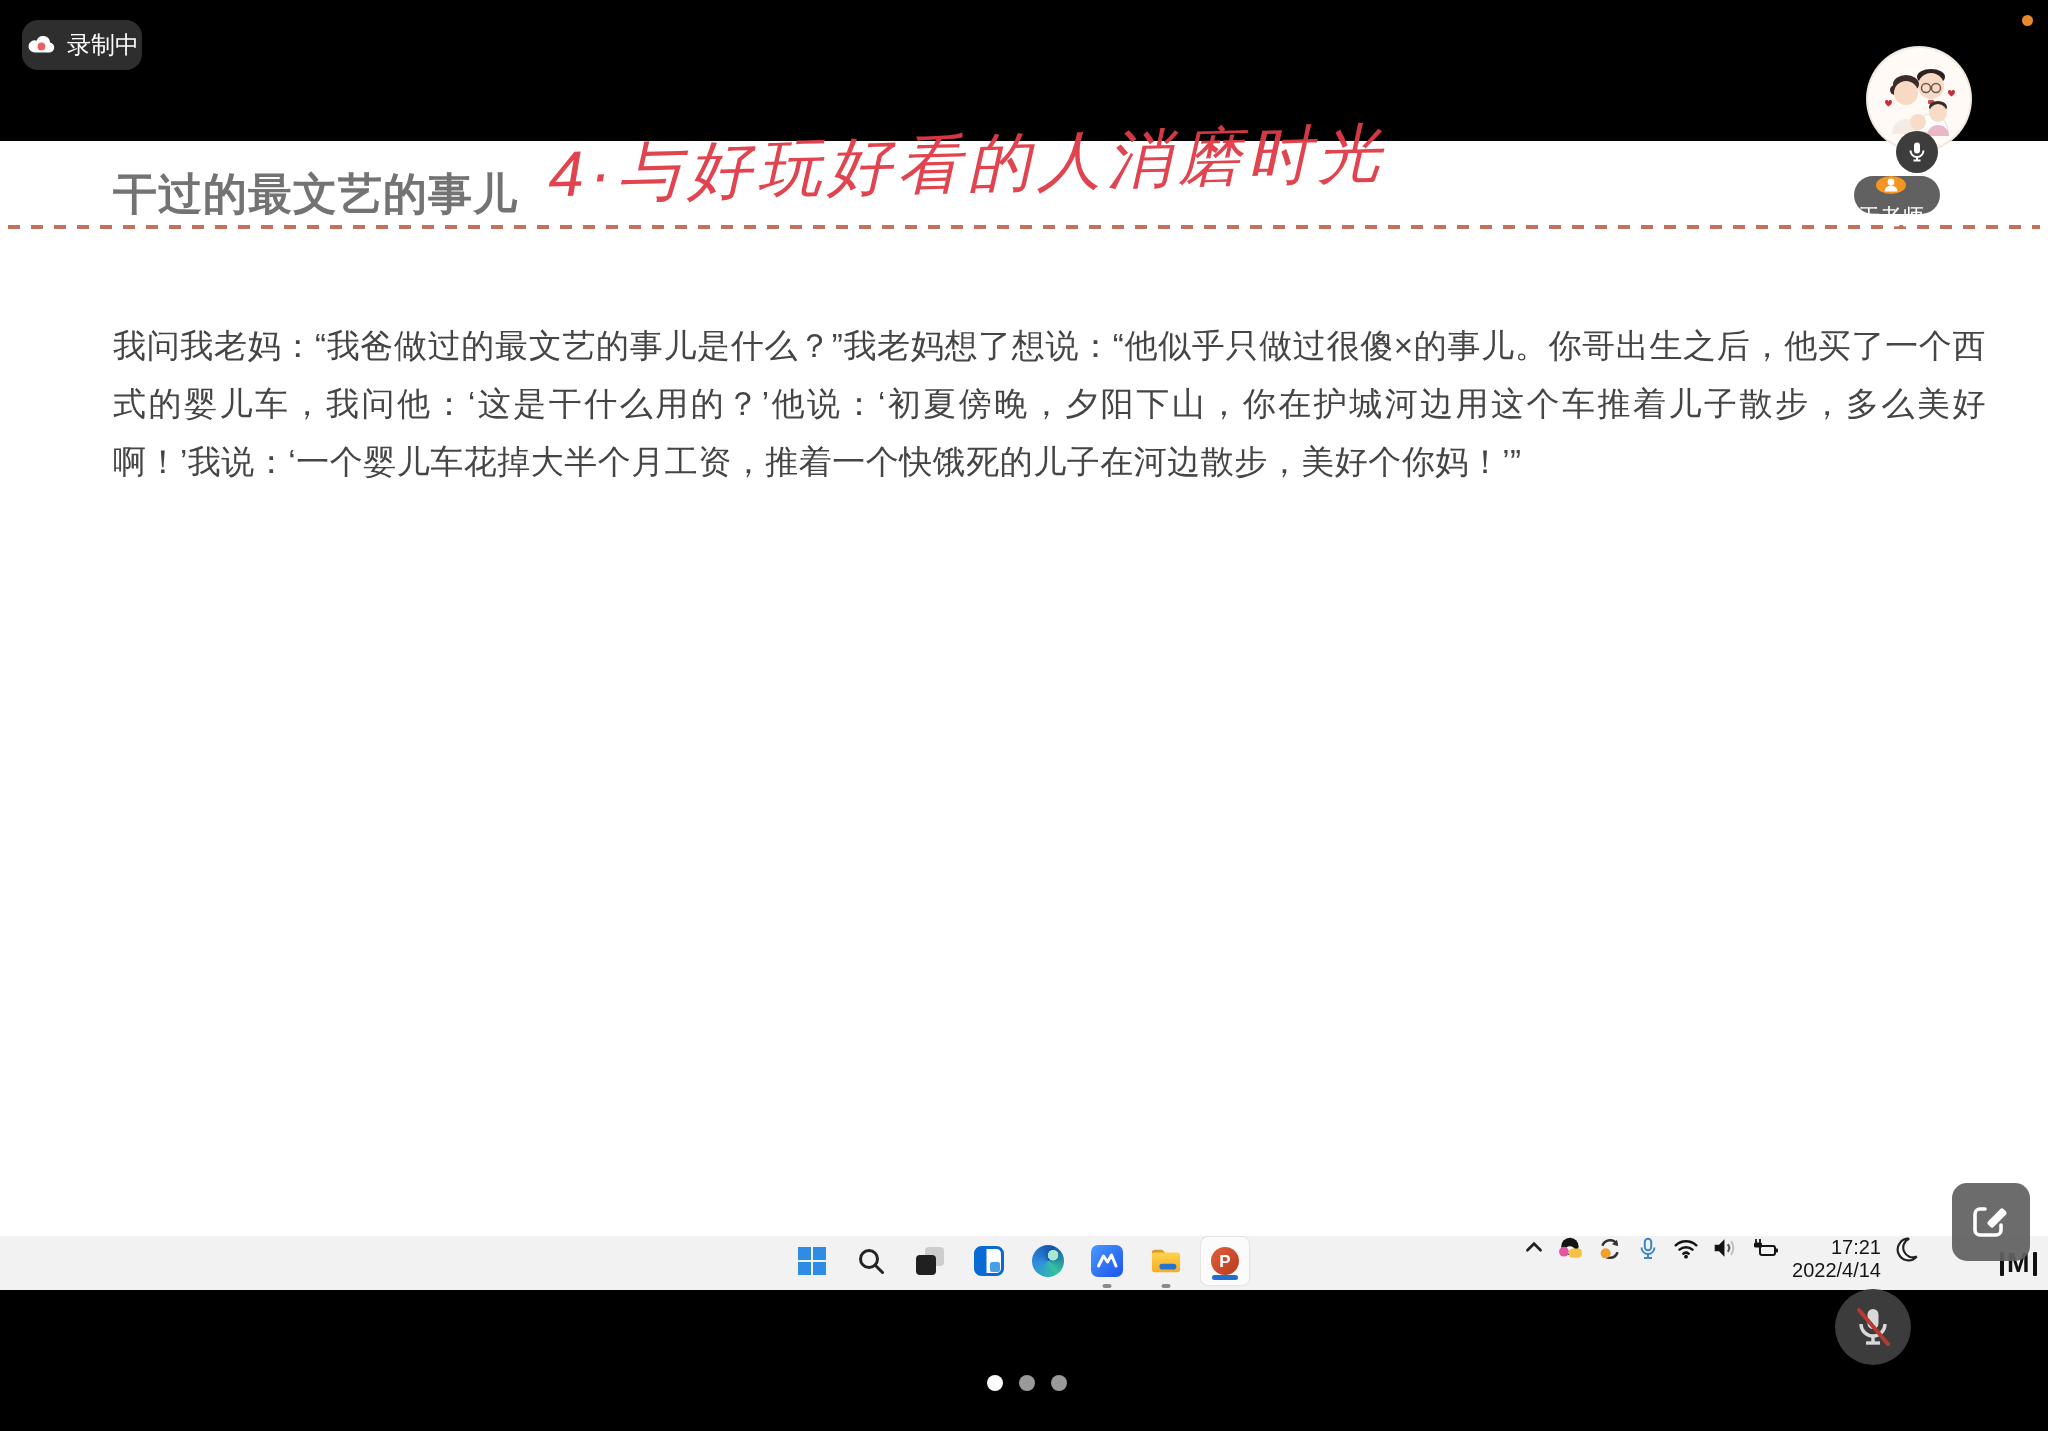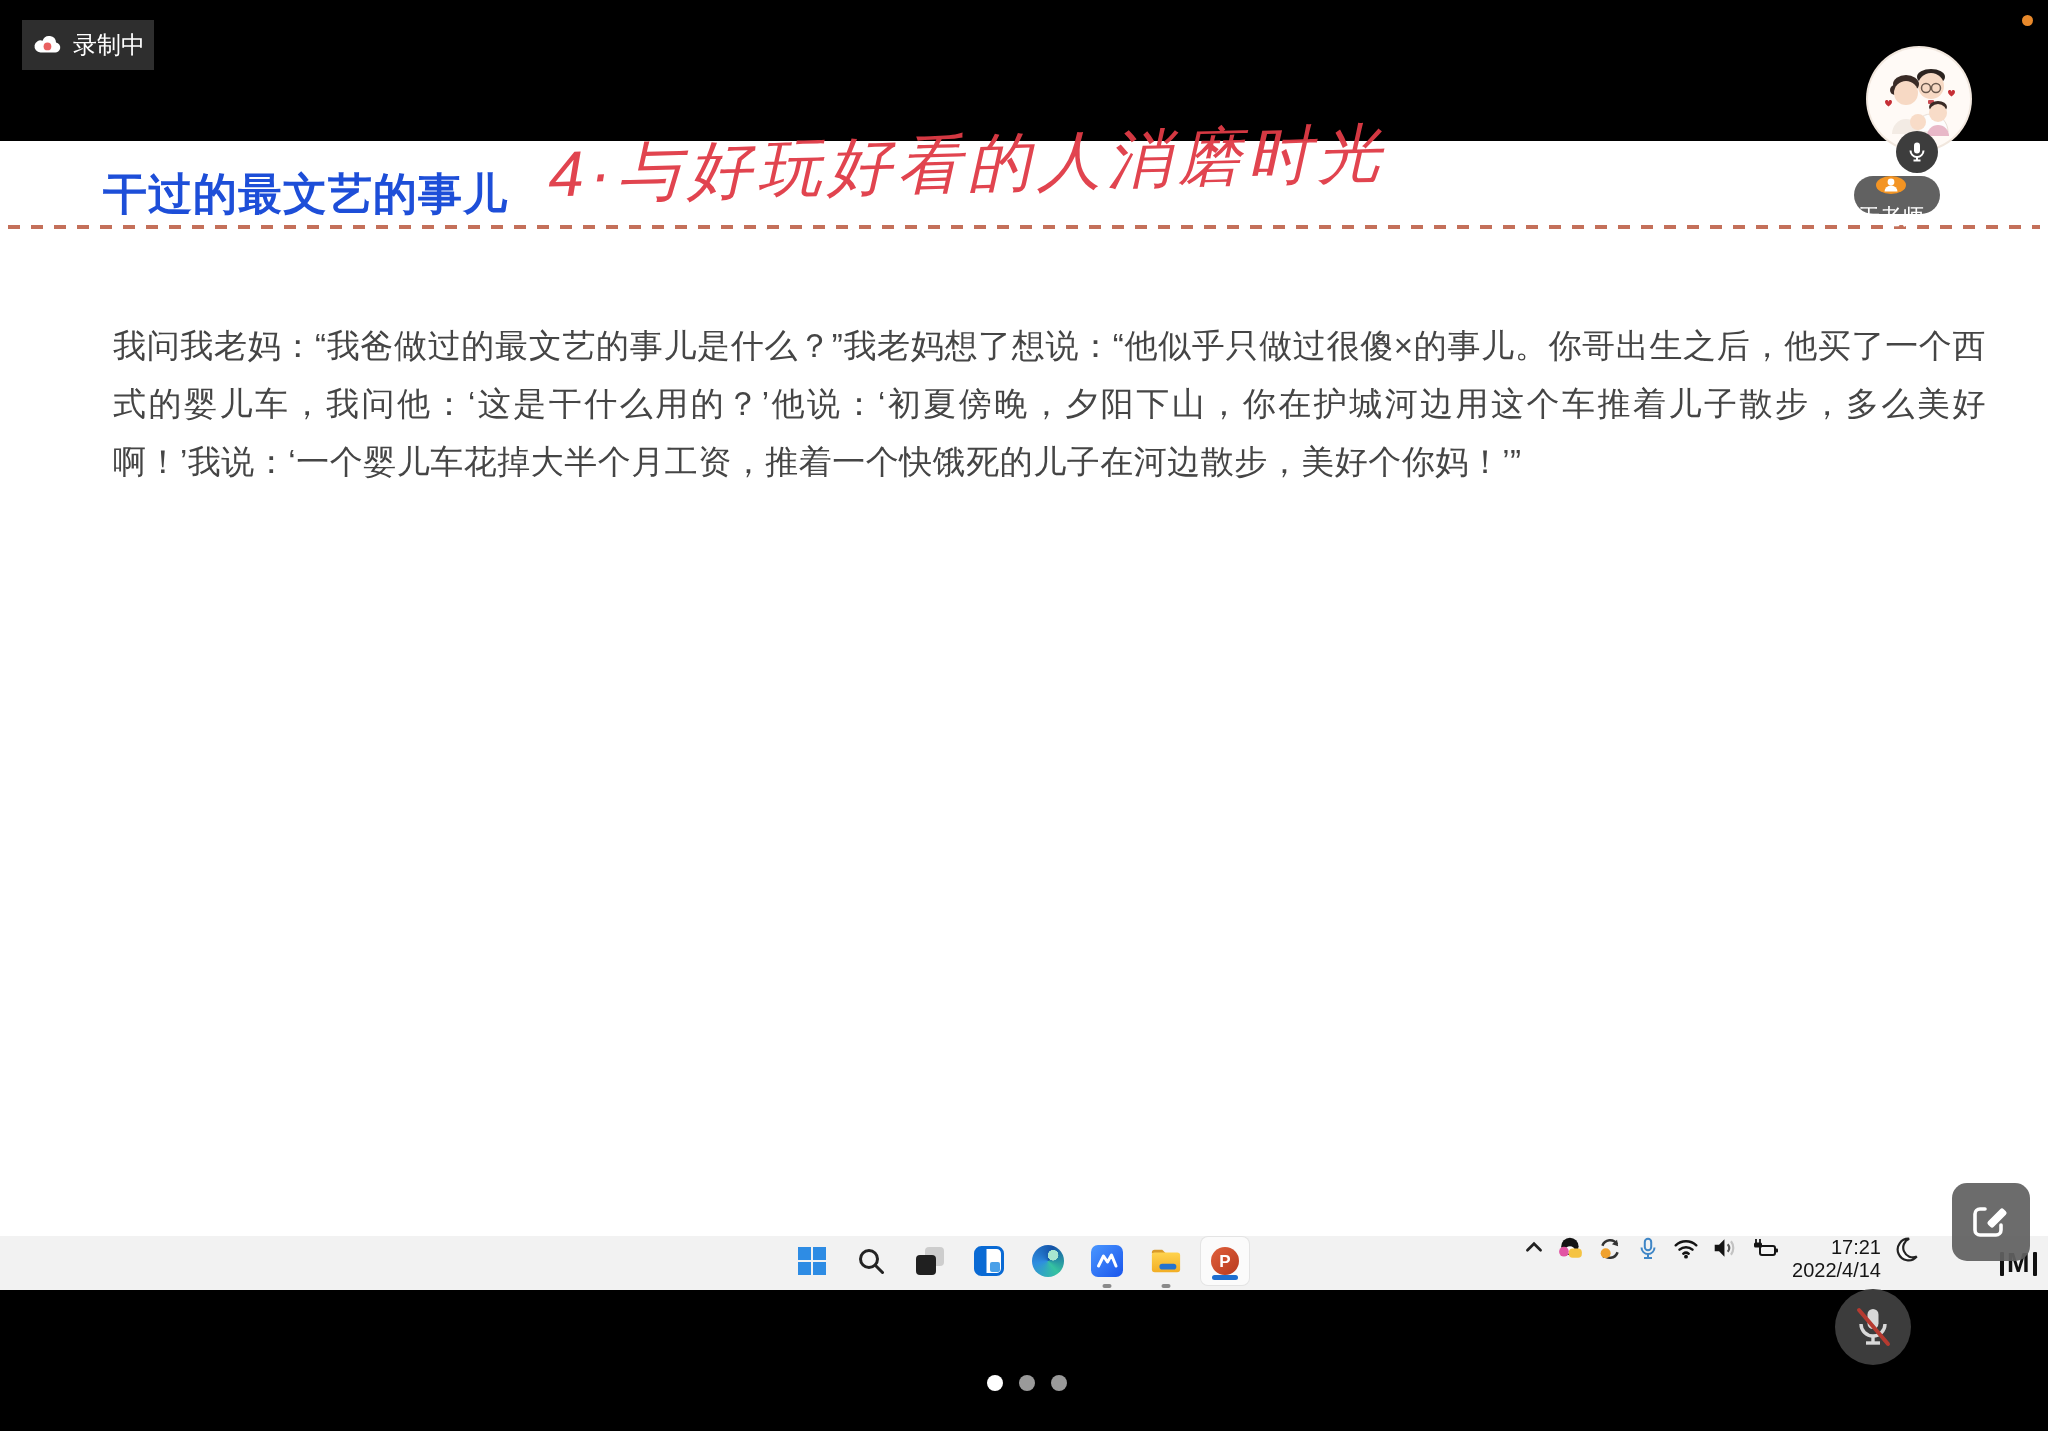--- a/index.html
+++ b/index.html
@@ -1,27 +1,27 @@
 <!DOCTYPE html>
 <html><head>
 <meta charset="utf-8">
 <style>
   html,body{margin:0;padding:0;background:#000;}
   .screen{position:relative;width:2048px;height:1431px;background:#000;overflow:hidden;
           font-family:"Liberation Sans","DejaVu Sans",sans-serif;}
 
   
-  .rec-badge{position:absolute;left:22px;top:20px;width:132px;height:50px;background:#2e2e2e;
-             border-radius:0;display:flex;align-items:center;justify-content:center;gap:10px;}
+  .rec-badge{position:absolute;left:22px;top:20px;width:120px;height:50px;background:#2e2e2e;
+             border-radius:16px;display:flex;align-items:center;justify-content:center;gap:10px;}
   .rec-badge span{color:#fff;font-size:24px;}
   .top-dot{position:absolute;left:2022px;top:15px;width:11px;height:11px;border-radius:50%;background:#e8892b;}
 
   
   .slide{position:absolute;left:0;top:141px;width:2048px;height:1095px;background:#fff;}
-  .slide-title{position:absolute;left:103px;top:24px;font-size:44px;font-weight:900;color:#1d4ed8;letter-spacing:1px;}
+  .slide-title{position:absolute;left:113px;top:24px;font-size:44px;font-weight:900;color:#737373;letter-spacing:1px;}
   .dash-line{position:absolute;left:8px;right:8px;top:84px;height:4px;
              background:repeating-linear-gradient(90deg,#c4705a 0 12px,transparent 12px 23px);}
   .annotation{position:absolute;left:548px;top:-22px;width:960px;font-size:64px;color:#e03b46;
               font-style:italic;letter-spacing:6px;transform:rotate(-1.5deg);white-space:nowrap;
               font-weight:400;opacity:.95;}
   .body-text{position:absolute;left:113px;top:176px;width:1878px;color:#454545;font-size:33px;
              line-height:58px;text-align:justify;letter-spacing:.5px;}
   .body-text p{margin:0 5px 70px 0;}
 
   

